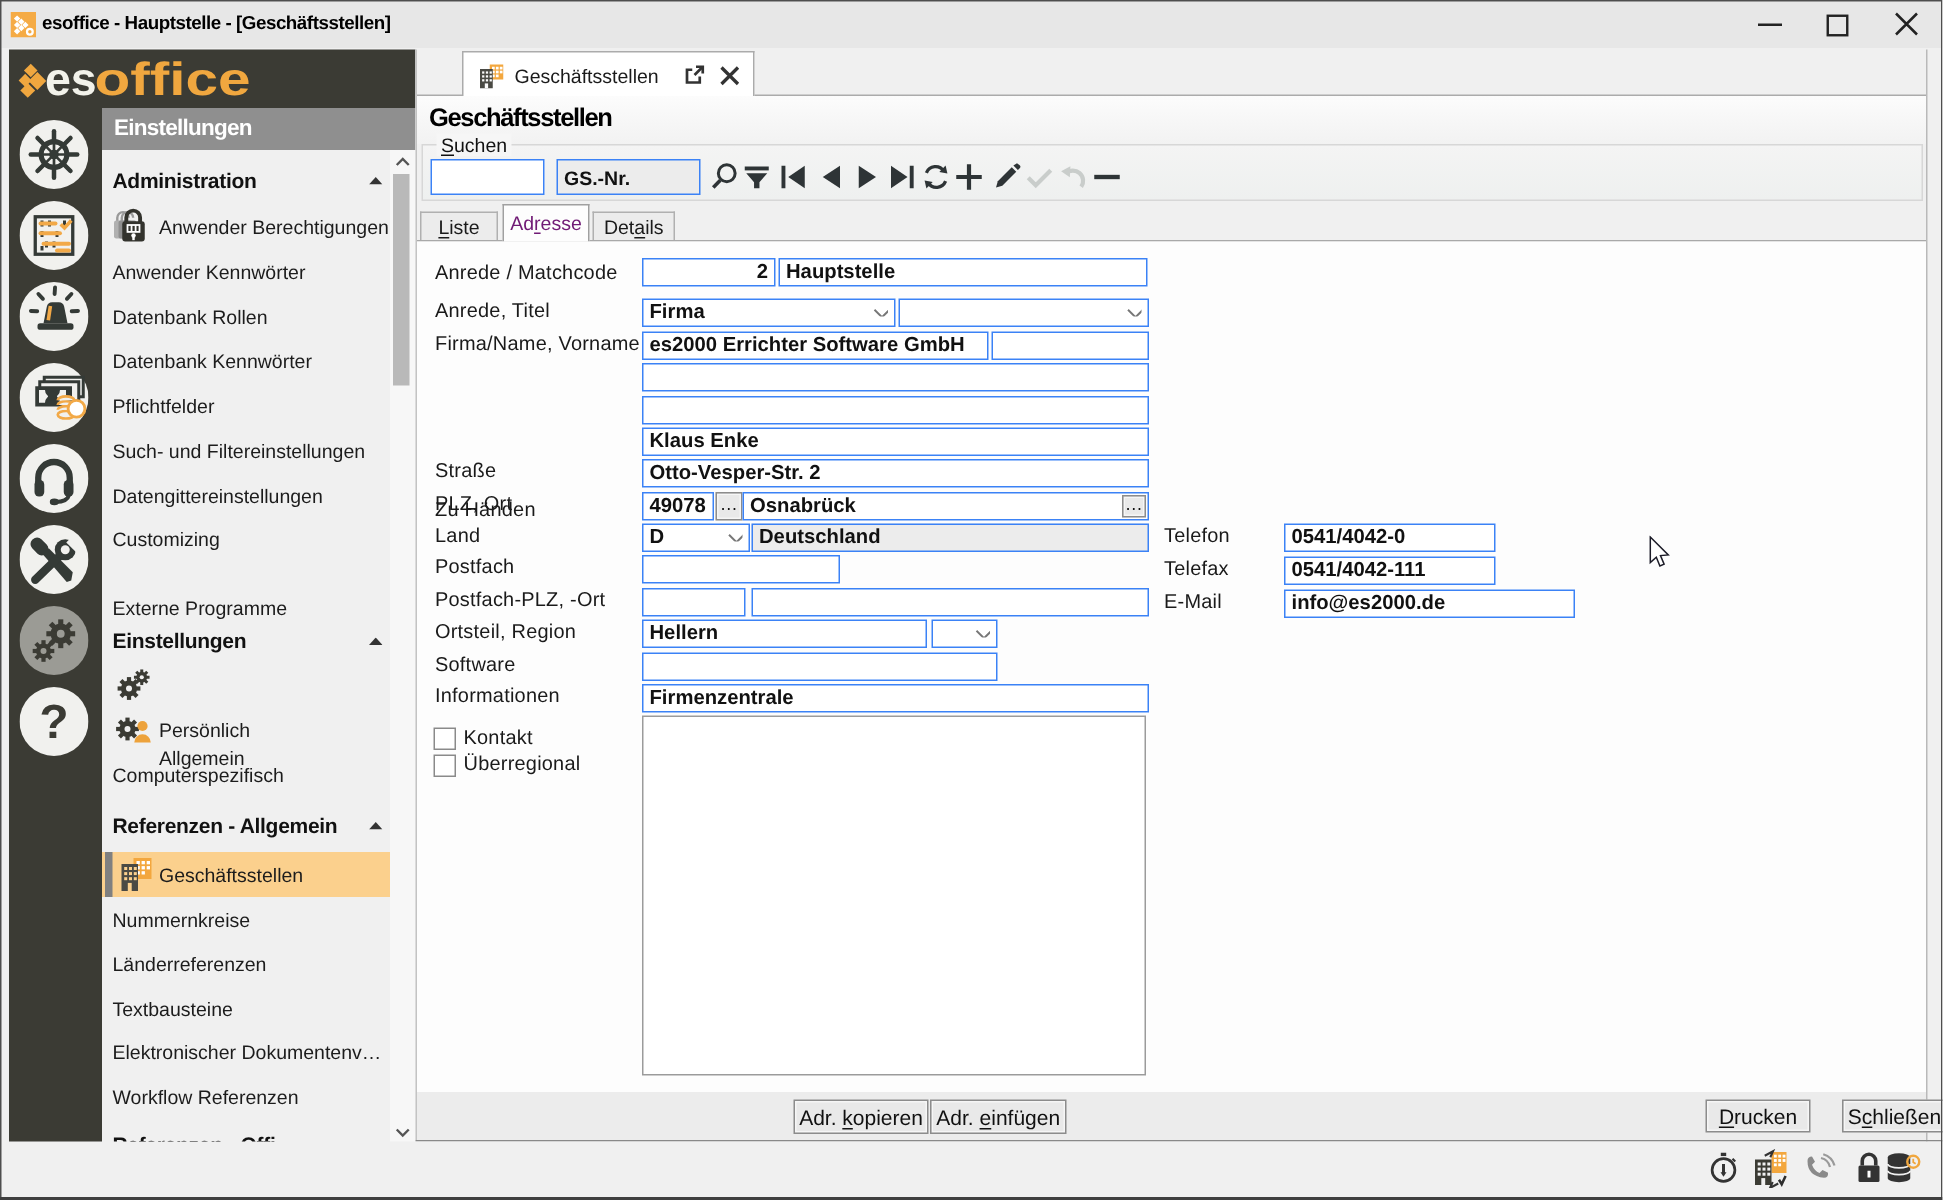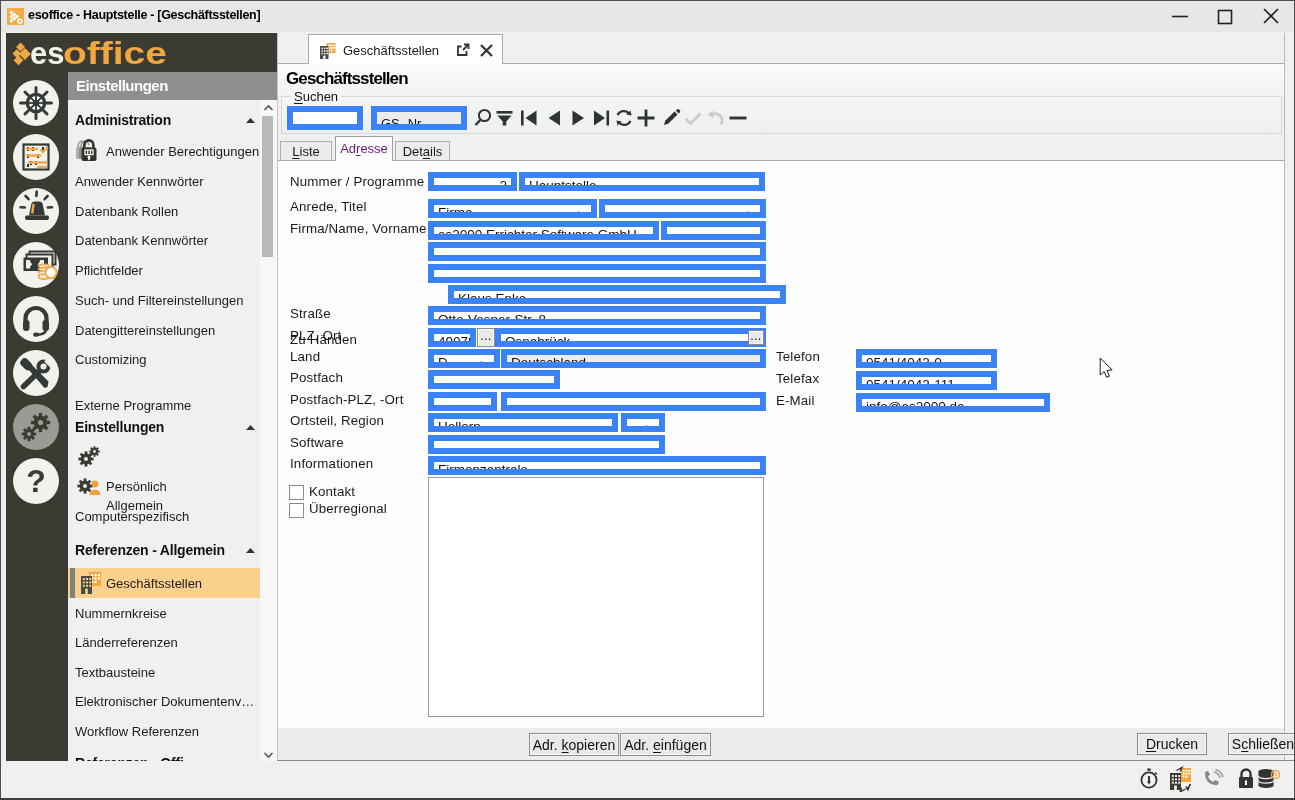--- a/index.html
+++ b/index.html
@@ -1,19 +1,19 @@
 <!DOCTYPE html>
 <html><head><meta charset="utf-8">
 <style>
 html,body{margin:0;padding:0;}
 body{width:1295px;height:800px;position:relative;background:#f0f0f0;
   font-family:"Liberation Sans",sans-serif;overflow:hidden;}
 .abs{position:absolute;}
-.fld{position:absolute;background:#fff;border:6px solid #3b82f6;font-size:13.5px;color:#111;
-  line-height:16.5px;padding:0 0 0 4px;height:19px;white-space:nowrap;overflow:hidden;box-sizing:border-box;}
+.fld{position:absolute;background:#fff;border:1px solid #3b82f6;font-size:13.5px;color:#111;
+  line-height:16.5px;padding:0 0 0 4px;height:19px;white-space:nowrap;overflow:hidden;box-sizing:border-box;font-weight:bold;}
 .fldg{background:#ececec;}
 .lbl{position:absolute;font-size:13.3px;color:#1a1a1a;white-space:nowrap;letter-spacing:0.15px;margin-top:-1.5px;}
 .chev{position:absolute;right:4px;top:5px;width:10px;height:6px;}
 .mi{position:absolute;left:7px;font-size:13px;color:#1c1c1c;white-space:nowrap;letter-spacing:0px;}
 .mh{position:absolute;left:7px;font-size:14px;font-weight:bold;color:#111;white-space:nowrap;letter-spacing:-0.2px;}
 .mi2{left:38px;}
 .arr{position:absolute;right:22px;width:9px;height:5px;}
 .btn{position:absolute;background:#e9e9e9;border:1px solid #8c8c8c;font-size:14px;color:#111;
   text-align:center;box-shadow:inset 0 0 0 1px #f6f6f6;box-sizing:border-box;}
 u{text-decoration:underline;text-underline-offset:2px;}
@@ -527,21 +527,21 @@
 <div class="abs" style="left:395px;top:141px;width:55px;height:19px;background:#ececec;border:1px solid #b0b0b0;border-bottom:none;box-sizing:border-box;font-size:13px;color:#1a1a1a;text-align:center;line-height:19px;">Det<u>a</u>ils</div>
 
 <div class="abs" style="left:278px;top:161px;width:1006px;height:567px;background:#fdfdfd;"></div>
 
 <div class="abs" style="left:278px;top:728px;width:1006px;height:32px;background:#ececec;"></div>
 <div class="btn" style="left:529px;top:733px;width:90px;height:23px;line-height:22px;">Adr. <u>k</u>opieren</div>
 <div class="btn" style="left:620px;top:733px;width:91px;height:23px;line-height:22px;">Adr. <u>e</u>infügen</div>
 <div class="btn" style="left:1137px;top:733px;width:70px;height:22px;line-height:21px;"><u>D</u>rucken</div>
 <div class="btn" style="left:1208px;top:733px;width:70px;height:22px;line-height:21px;margin-left:20px;">S<u>c</u>hließen</div>
 
-<div class="lbl" style="left:290px;top:175px;">Nummer / Programme</div>
+<div class="lbl" style="left:290px;top:175px;">Anrede / Matchcode</div>
 <div class="lbl" style="left:290px;top:200px;">Anrede, Titel</div>
 <div class="lbl" style="left:290px;top:222px;">Firma/Name, Vorname</div>
 <div class="lbl" style="left:290px;top:286px;margin-top:46px;">Zu Händen</div>
 <div class="lbl" style="left:290px;top:307px;">Straße</div>
 <div class="lbl" style="left:290px;top:329px;">PLZ, Ort</div>
 <div class="lbl" style="left:290px;top:350px;">Land</div>
 <div class="lbl" style="left:290px;top:371px;">Postfach</div>
 <div class="lbl" style="left:290px;top:393px;">Postfach-PLZ, -Ort</div>
 <div class="lbl" style="left:290px;top:414px;">Ortsteil, Region</div>
 <div class="lbl" style="left:290px;top:436px;">Software</div>
@@ -562,22 +562,22 @@
       <path d="M1 1.5 L6 6.5 L11 1.5" fill="none" stroke="#777" stroke-width="1.3"></path>
     </svg>
   </div>
 
 <div class="fld" style="left:428px;top:221px;width:231px;">es2000 Errichter Software GmbH</div>
 <div class="fld" style="left:661px;top:221px;width:105px;"></div>
 
 <div class="fld" style="left:428px;top:242px;width:338px;"></div>
 <div class="fld" style="left:428px;top:264px;width:338px;"></div>
 
-<div class="fld" style="left:428px;top:285px;width:338px;margin-left:20px;">Klaus Enke</div>
-<div class="fld" style="left:428px;top:306px;width:338px;">Otto-Vesper-Str. 8</div>
+<div class="fld" style="left:428px;top:285px;width:338px;">Klaus Enke</div>
+<div class="fld" style="left:428px;top:306px;width:338px;">Otto-Vesper-Str. 2</div>
 
 <div class="fld" style="left:428px;top:328px;width:48px;">49078</div>
 <div class="btn" style="left:477px;top:328px;width:18px;height:19px;font-size:12px;line-height:14px;letter-spacing:0.5px;">…</div>
 <div class="fld" style="left:495px;top:328px;width:271px;">Osnabrück</div>
 <div class="btn" style="left:748px;top:330px;width:16px;height:15px;font-size:12px;line-height:10px;letter-spacing:0.5px;">…</div>
 
 <div class="fld" style="left:428px;top:349px;width:72px;">D
   <svg class="chev" width="12" height="8">
       <path d="M1 1.5 L6 6.5 L11 1.5" fill="none" stroke="#777" stroke-width="1.3"></path>
     </svg></div>

